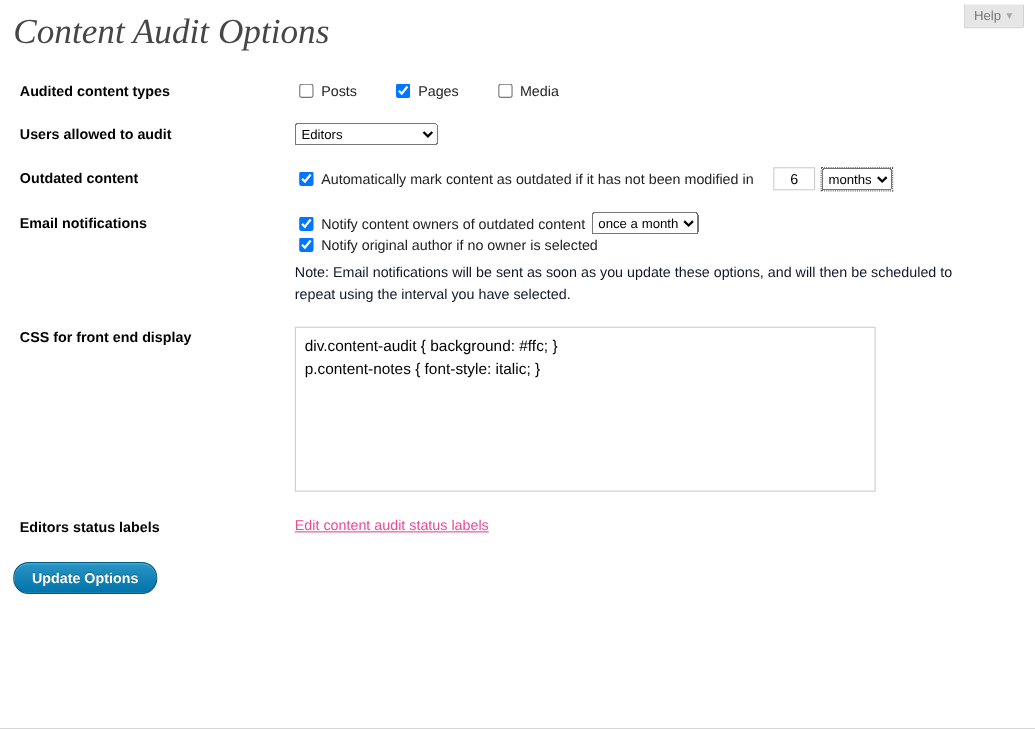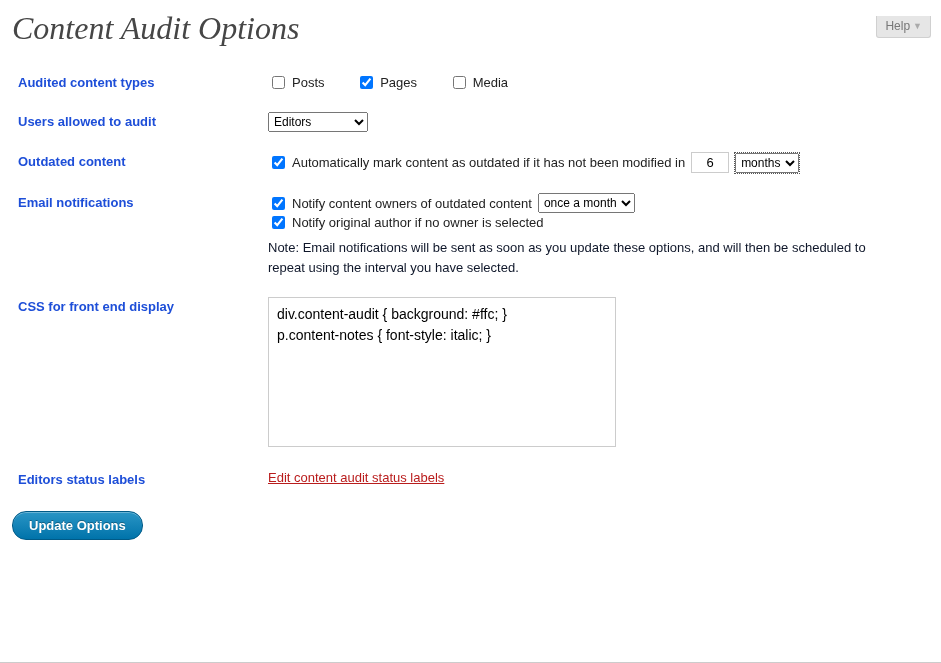--- a/index.html
+++ b/index.html
@@ -9,21 +9,21 @@
       font-size: 13px;
       color: #222;
       background: #fff;
       width: 941px;
       height: 663px;
       position: relative;
       border-bottom: 1px solid #ccc;
     }
     .help-tab {
       position: absolute;
-      top: 16px;
+      top: 4px;
       right: 10px;
       background: #e6e6e6;
       border: 1px solid #d0d0d0;
       border-top: none;
       color: #777;
       font-size: 12px;
       padding: 3px 8px 4px 8px;
       border-radius: 0 0 3px 3px;
       display: flex;
       align-items: center;
@@ -45,21 +45,21 @@
     .form-table {
       border-collapse: collapse;
       margin: 20px 0 0 18px;
       width: 910px;
     }
     .form-table th {
       text-align: left;
       vertical-align: top;
       font-weight: bold;
       font-size: 13px;
-      color: #1d4ed8;
+      color: #000000;
       padding: 8px 10px 14px 0;
       width: 250px;
     }
     .form-table td {
       vertical-align: top;
       padding: 6px 0 14px 0;
       font-size: 13px;
     }
     label.cb {
       display: inline-flex;
@@ -94,29 +94,29 @@
     }
     .note {
       color: #0f172a;
       margin-top: 6px;
       line-height: 1.5;
       max-width: 620px;
     }
     textarea.css-box {
       font-family: "Lucida Grande", Verdana, sans-serif;
       font-size: 14px;
-      width: 348px;
+      width: 528px;
       height: 150px;
       padding: 6px 8px;
       border: 1px solid #ccc;
       resize: none;
       line-height: 1.5;
     }
     a.wp-link {
-      color: #b91c1c;
+      color: #ec4899;
       text-decoration: underline;
       font-size: 13px;
     }
     .submit-wrap {
       margin: 10px 0 0 12px;
     }
     button.primary {
       background: linear-gradient(#2a95c5, #0073aa);
       color: #fff;
       border: 1px solid #005a87;
@@ -156,31 +156,31 @@
       <label class="cb">
         <input type="checkbox" style="">
         <span>Media</span>
       </label>
     </td>
   </tr>
 
   <tr>
     <th>Users allowed to audit</th>
     <td>
-      <select class="wp-select" style="width:100px">
+      <select class="wp-select" style="width:130px">
         <option>Editors</option>
       </select>
     </td>
   </tr>
 
   <tr>
     <th>Outdated content</th>
     <td>
       <div class="inline-row">
-        <label class="cb" style="margin-right:0">
+        <label class="cb" style="margin-right:12px">
           <input type="checkbox" checked="" style="">
           <span>Automatically mark content as outdated if it has not been modified in</span>
         </label>
         <input class="num" type="text" value="6" style="">
         <select class="wp-select bordered">
           <option>months</option>
         </select>
       </div>
     </td>
   </tr>

